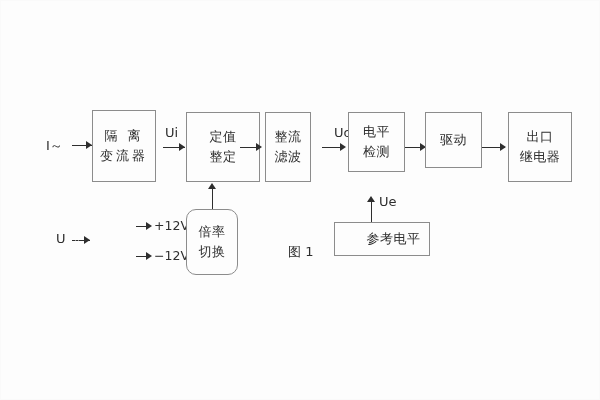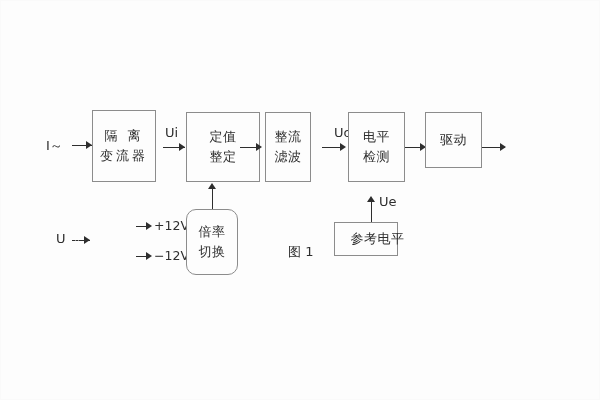--- a/index.html
+++ b/index.html
@@ -123,35 +123,39 @@
 
   <div class="blk" style="left:265px; top:112px; width:46px; height:70px;">
     <span class="ln">整流</span>
     <span class="ln">滤波</span>
   </div>
 
   <div class="lbl" style="left:334px; top:125px;text-align:right;">Uo</div>
   <div class="hline" style="left:322px; top:147px; width:22px;"></div>
   <div class="arrow-r" style="left:340px; top:143px;"></div>
 
-  <div class="blk" style="left:348px; top:112px; width:57px; height:70px;text-align:center;">
+  <div class="blk" style="left:348px; top:112px; width:57px; height:60px;text-align:center;">
     <span class="ln">电平</span>
     <span class="ln">检测</span>
   </div>
 
   <div class="hline" style="left:405px; top:147px; width:20px;"></div>
   <div class="arrow-r" style="left:420px; top:143px;"></div>
 
   <div class="blk" style="left:425px; top:112px; width:57px; height:56px;">
     <span class="ln">驱动</span>
   </div>
 
   <div class="hline" style="left:482px; top:147px; width:23px;"></div>
   <div class="arrow-r" style="left:500px; top:143px;"></div>
 
+  <div class="blk" style="left:508px; top:112px; width:64px; height:70px;">
+    <span class="ln">出口</span>
+    <span class="ln">继电器</span>
+  </div>
 
   <div class="lbl" style="left:56px; top:231px;">U</div>
   <div class="dashline" style="left:72px; top:240px; width:10px;"></div>
   <div class="hline" style="left:82px; top:240px; width:8px;"></div>
   <div class="arrow-r" style="left:84px; top:236px;"></div>
 
 
   <div class="hline" style="left:136px; top:226px; width:14px;"></div>
   <div class="arrow-r" style="left:146px; top:222px;"></div>
   <div class="lbl small" style="left:154px; top:218px;">+12V</div>
@@ -161,21 +165,21 @@
   <div class="lbl small" style="left:154px; top:248px;">−12V</div>
 
   <div class="blk" style="left:186px; top:209px; width:52px; height:66px;border-radius:10px;">
     <span class="ln">倍率</span>
     <span class="ln">切换</span>
   </div>
 
   <div class="vline" style="left:212px; top:189px; height:20px;"></div>
   <div class="arrow-u" style="left:208px; top:183px;"></div>
 
-  <div class="blk" style="left:334px; top:222px; width:64px; height:34px;padding-left:23px;">
+  <div class="blk" style="left:334px; top:222px; width:96px; height:34px;padding-left:23px;">
     <span class="ln">参考电平</span>
   </div>
 
   <div class="vline" style="left:371px; top:202px; height:20px;"></div>
   <div class="arrow-u" style="left:367px; top:196px;"></div>
   <div class="lbl" style="left:379px; top:194px;">Ue</div>
 
   <div class="caption" style="left:288px; top:243px;">图 1</div>
 
 </div>

